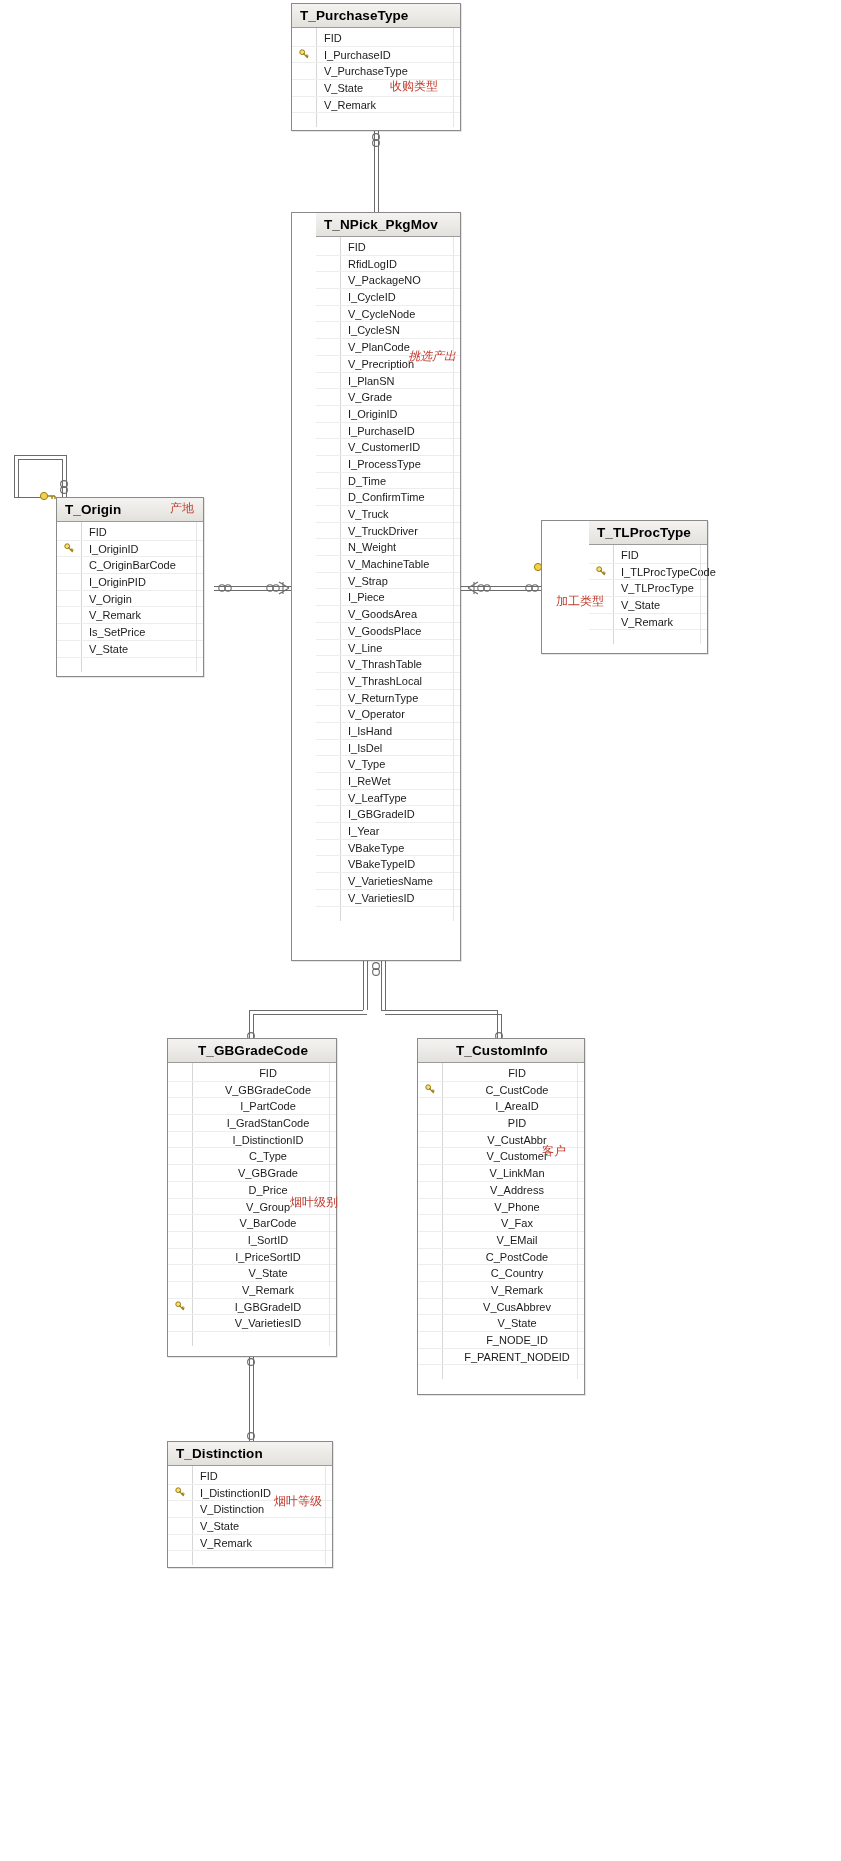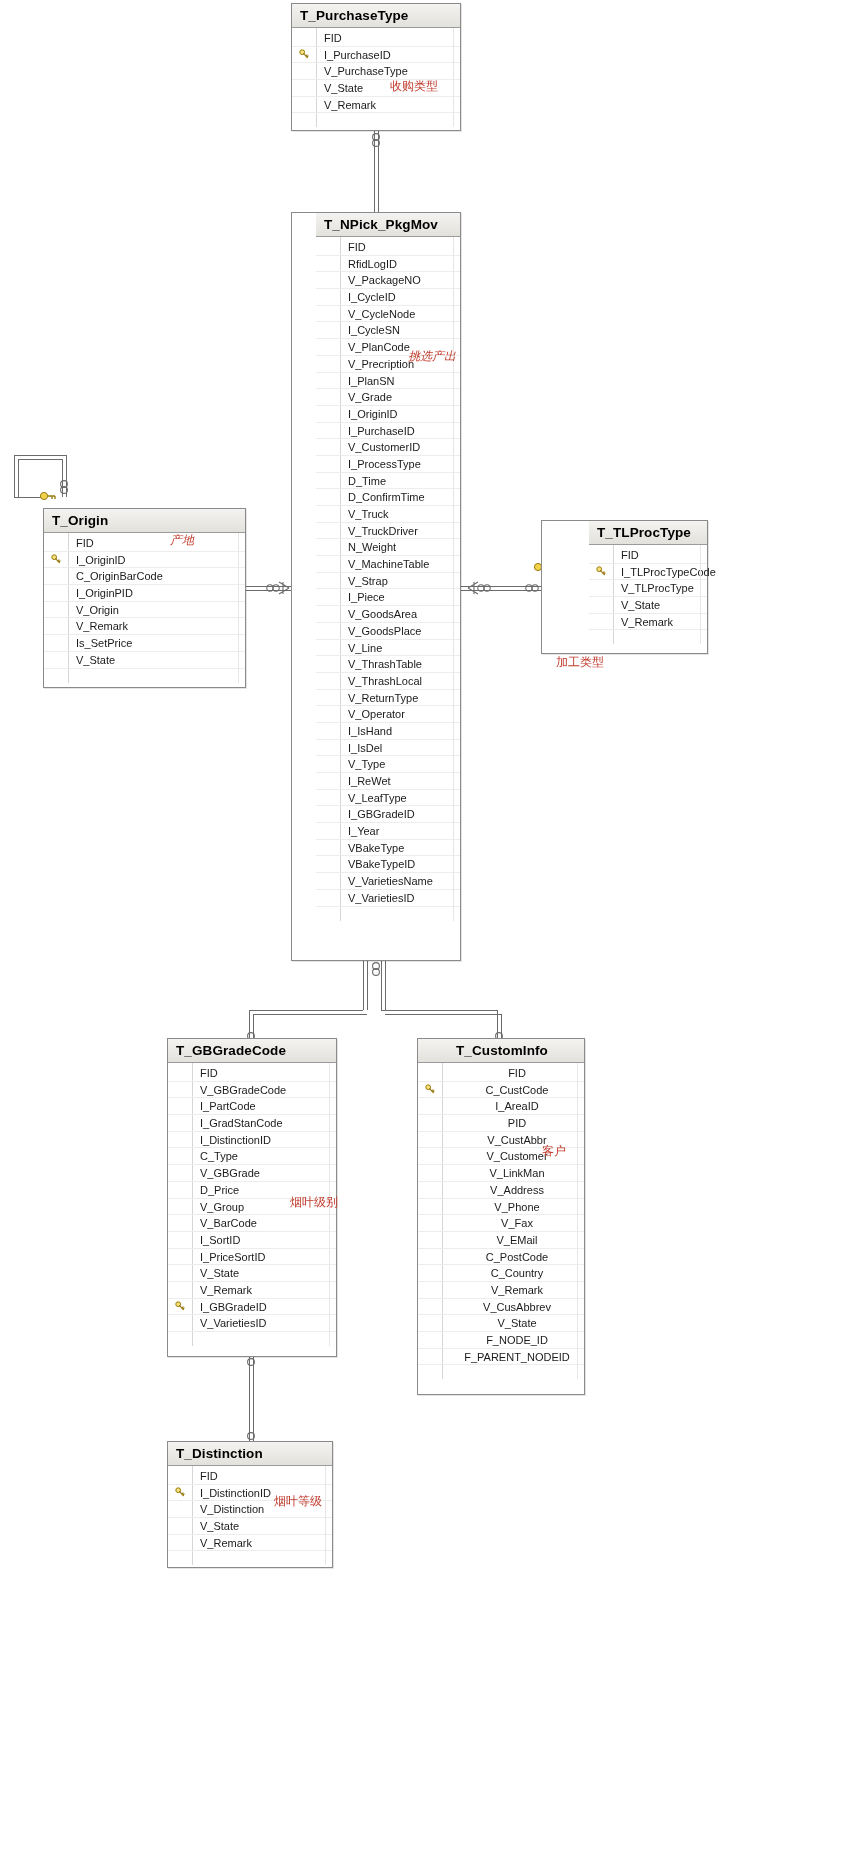--- a/index.html
+++ b/index.html
@@ -368,21 +368,21 @@
         </div>
         <div class="row">
           <span class="gutter"></span>
           <span class="fname">V_VarietiesID</span>
         </div>
         <div class="pad"></div>
       </div>
   </div>
   <div class="note" style="left:408px;top:350px;font-style:italic;">挑选产出</div>
 
-  <div class="entity" id="ent-2" style="left:43px;top:497px;width:203px;height:180px;margin-top:11px;">
+  <div class="entity" id="ent-2" style="left:56px;top:497px;width:148px;height:180px;">
     <div class="titlebar">T_Origin</div>
     <div class="body">
         <div class="row">
           <span class="gutter"></span>
           <span class="fname">FID</span>
         </div>
         <div class="row pk">
           <span class="gutter">
             <span class="keyicon">
               <svg width="11" height="11" viewBox="0 0 11 11">
@@ -413,21 +413,21 @@
           <span class="gutter"></span>
           <span class="fname">Is_SetPrice</span>
         </div>
         <div class="row">
           <span class="gutter"></span>
           <span class="fname">V_State</span>
         </div>
         <div class="pad"></div>
       </div>
   </div>
-  <div class="note" style="left:170px;top:534px;font-style:italic;">产地</div>
+  <div class="note" style="left:170px;top:502px;">产地</div>
 
   <div class="entity" id="ent-3" style="left:541px;top:520px;width:167px;height:134px;padding-left:47px;">
     <div class="titlebar">T_TLProcType</div>
     <div class="body">
         <div class="row">
           <span class="gutter"></span>
           <span class="fname">FID</span>
         </div>
         <div class="row pk">
           <span class="gutter">
@@ -448,23 +448,23 @@
           <span class="gutter"></span>
           <span class="fname">V_State</span>
         </div>
         <div class="row">
           <span class="gutter"></span>
           <span class="fname">V_Remark</span>
         </div>
         <div class="pad"></div>
       </div>
   </div>
-  <div class="note" style="left:556px;top:656px;">加工类型</div>
-
-  <div class="entity" id="ent-4" style="left:167px;top:1038px;width:170px;height:319px;">
+  <div class="note" style="left:556px;top:596px;font-family:Liberation Mono, monospace;">加工类型</div>
+
+  <div class="entity" id="ent-4" style="left:167px;top:1038px;width:170px;height:319px;text-align:center;">
     <div class="titlebar">T_GBGradeCode</div>
     <div class="body">
         <div class="row">
           <span class="gutter"></span>
           <span class="fname">FID</span>
         </div>
         <div class="row">
           <span class="gutter"></span>
           <span class="fname">V_GBGradeCode</span>
         </div>

